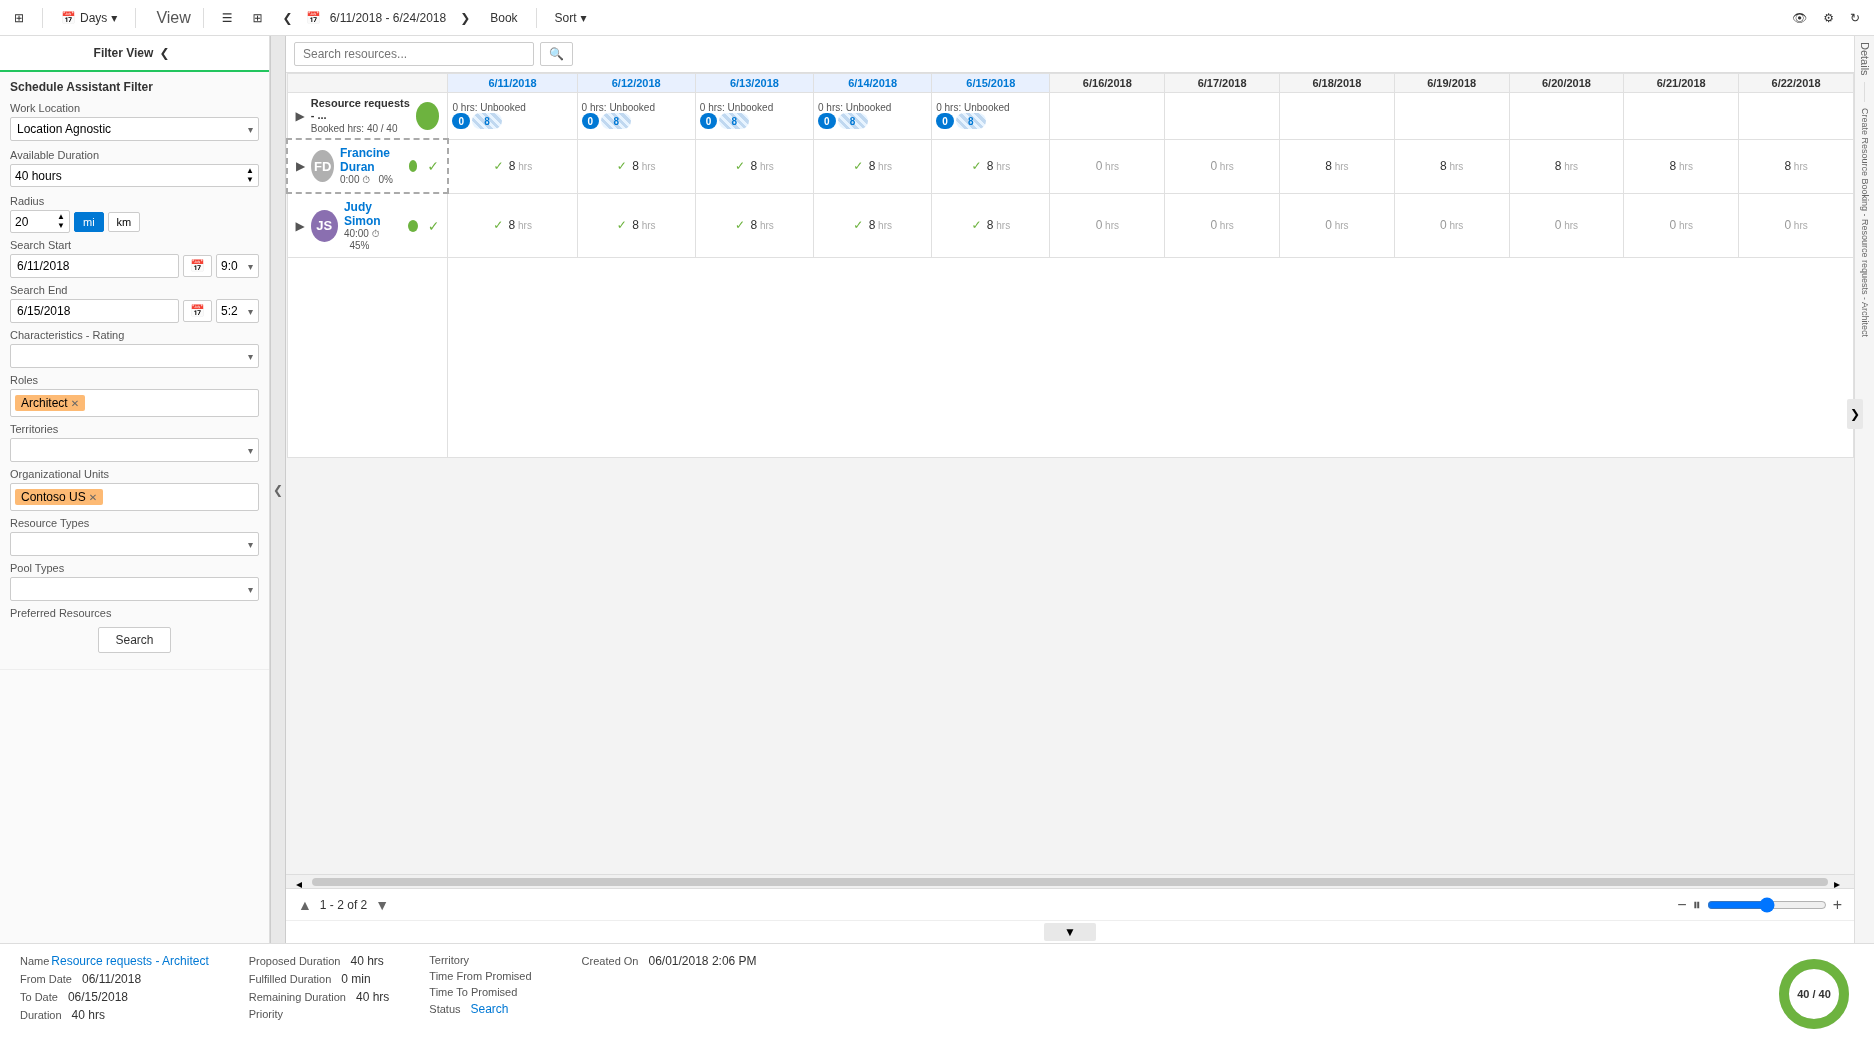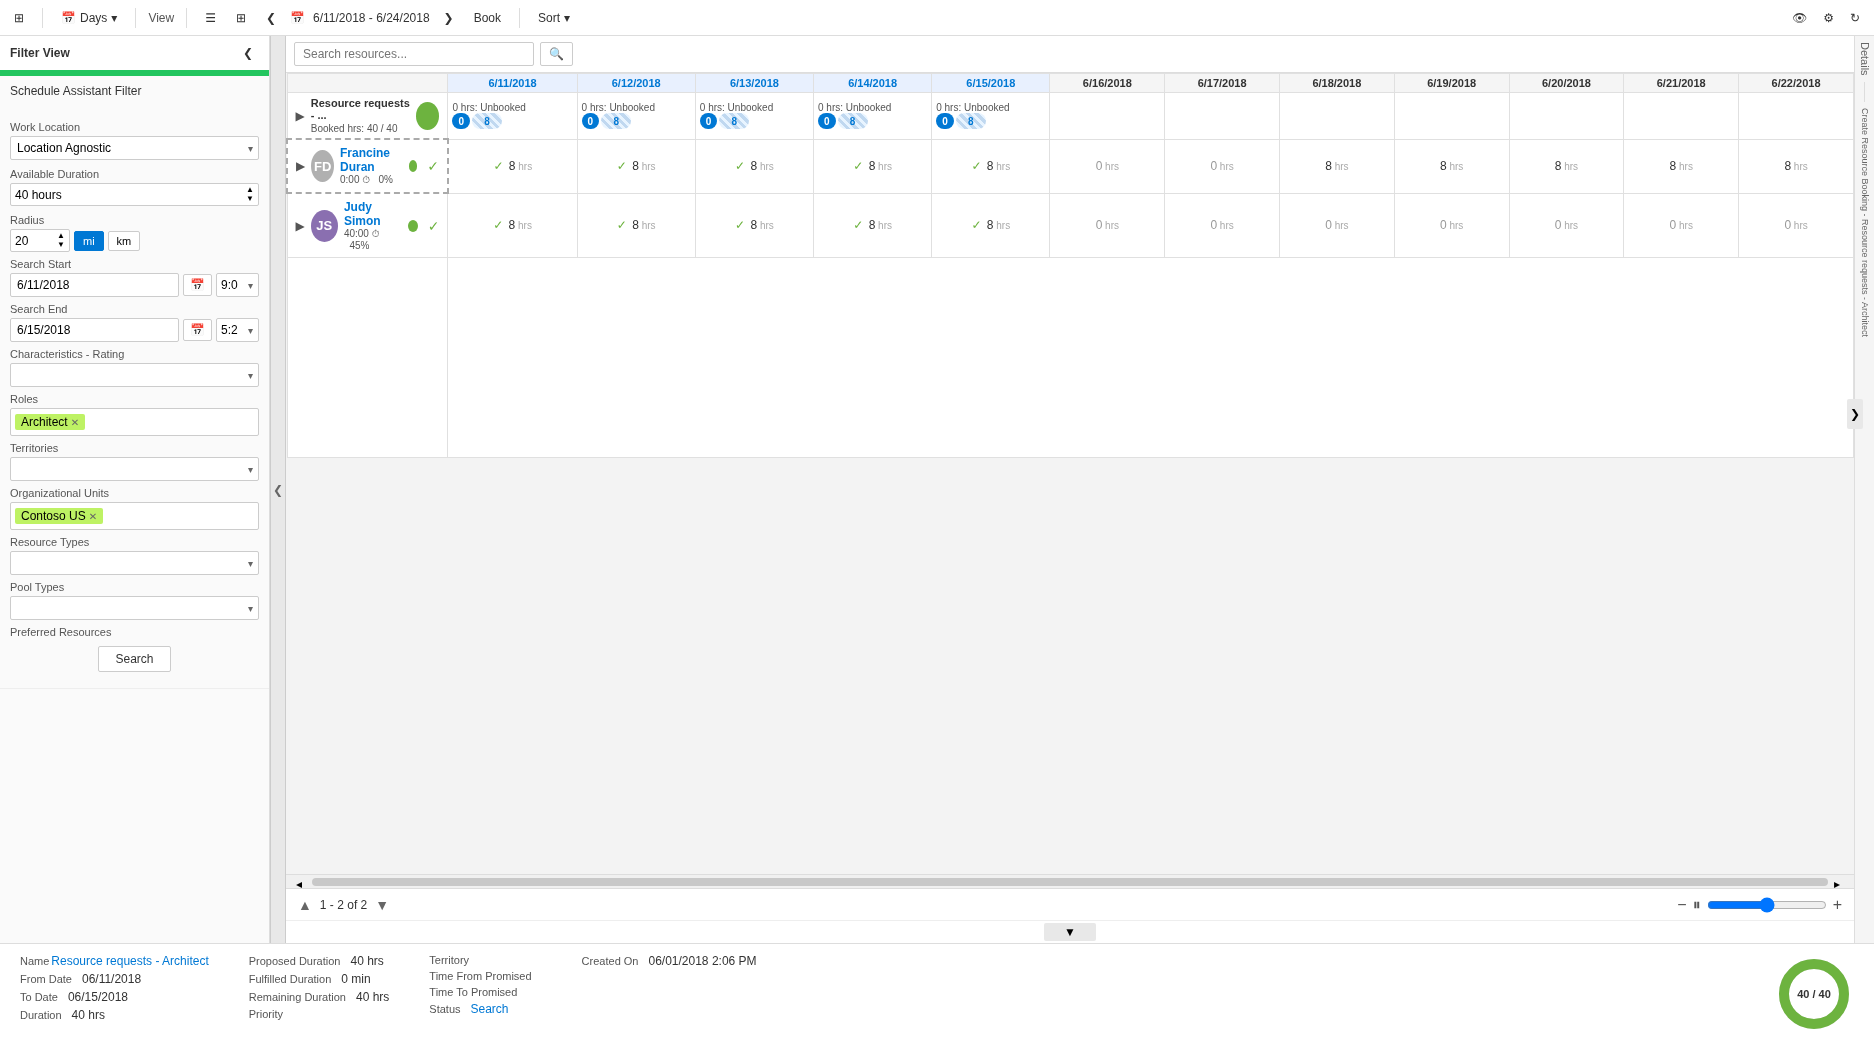--- a/index.html
+++ b/index.html
@@ -8,39 +8,39 @@
     
     .top-toolbar {
       display: flex; align-items: center; background: #fff; border-bottom: 1px solid #ddd;
       padding: 4px 8px; height: 36px; gap: 8px;
     }
     .toolbar-icon-btn {
       border: none; background: none; cursor: pointer; padding: 2px 6px;
       border-radius: 2px; display: flex; align-items: center; gap: 4px; color: #333;
     }
     .toolbar-separator { width: 1px; height: 20px; background: #ddd; margin: 0 4px; }
-    .toolbar-label { color: #555; font-size: 12px; }
+    .toolbar-label { color: #555; font-size: 16px; margin-left: 8px; }
     .date-range-display { font-size: 12px; color: #333; }
     .toolbar-right { margin-left: auto; display: flex; gap: 4px; align-items: center; }
 
     
     .main-layout { display: flex; height: calc(1063px - 36px - 120px); }
 
     
     .filter-panel {
       width: 270px; background: #fafafa; border-right: 1px solid #ddd;
       display: flex; flex-direction: column; overflow-y: auto;
     }
     .filter-panel-header {
-      display: flex; align-items: center; justify-content: space-between;
-      padding: 8px 10px; background: #fff; border-bottom: 6px solid #22c55e;
+      display: flex; align-items: center; justify-content: center;
+      padding: 8px 10px; background: #fff; border-bottom: 2px solid #22c55e;
       font-weight: 600; color: #333;
     }
     .filter-section { padding: 8px 10px; border-bottom: 1px solid #eee; }
-    .filter-section-title { font-weight: 400; color: #333; margin-bottom: 23px; }
+    .filter-section-title { font-weight: 700; color: #333; margin-bottom: 8px; }
     .filter-row { display: flex; gap: 8px; margin-bottom: 8px; flex-direction: column; }
     .filter-col { flex: 1; }
     .filter-label { color: #555; margin-bottom: 3px; font-size: 11px; }
     .filter-input {
       width: 100%; border: 1px solid #ccc; border-radius: 2px; padding: 4px 6px;
       font-size: 12px; background: #fff;
     }
     .filter-select-wrap { position: relative; }
     .filter-select-wrap select {
       width: 100%; border: 1px solid #ccc; border-radius: 2px; padding: 4px 22px 4px 6px;
@@ -54,21 +54,21 @@
     .radius-unit-btn {
       padding: 3px 8px; border: 1px solid #ccc; background: #fff; cursor: pointer;
       font-size: 11px; border-radius: 2px;
     }
     .radius-unit-btn.active { background: #0078d4; color: #fff; border-color: #0078d4; }
     .tag-input-wrap {
       border: 1px solid #ccc; border-radius: 2px; background: #fff; min-height: 28px;
       padding: 2px 4px; display: flex; align-items: center; gap: 4px; flex-wrap: wrap;
     }
     .tag {
-      background: #bef264; border-radius: 2px; padding: 1px 6px; font-size: 11px;
+      background: #fdba74; border-radius: 2px; padding: 1px 6px; font-size: 11px;
       display: flex; align-items: center; gap: 3px;
     }
     .tag-remove { cursor: pointer; color: #666; font-size: 10px; }
     .datetime-row { display: flex; gap: 4px; align-items: center; }
     .datetime-input { flex: 1; border: 1px solid #ccc; border-radius: 2px; padding: 4px 6px; font-size: 12px; }
     .datetime-btn { padding: 3px 6px; border: 1px solid #ccc; background: #fff; cursor: pointer; border-radius: 2px; }
     .search-btn {
       background: #fff; border: 1px solid #ccc; border-radius: 2px; padding: 5px 16px;
       cursor: pointer; font-size: 12px; color: #333; margin: 8px auto; display: block;
     }

